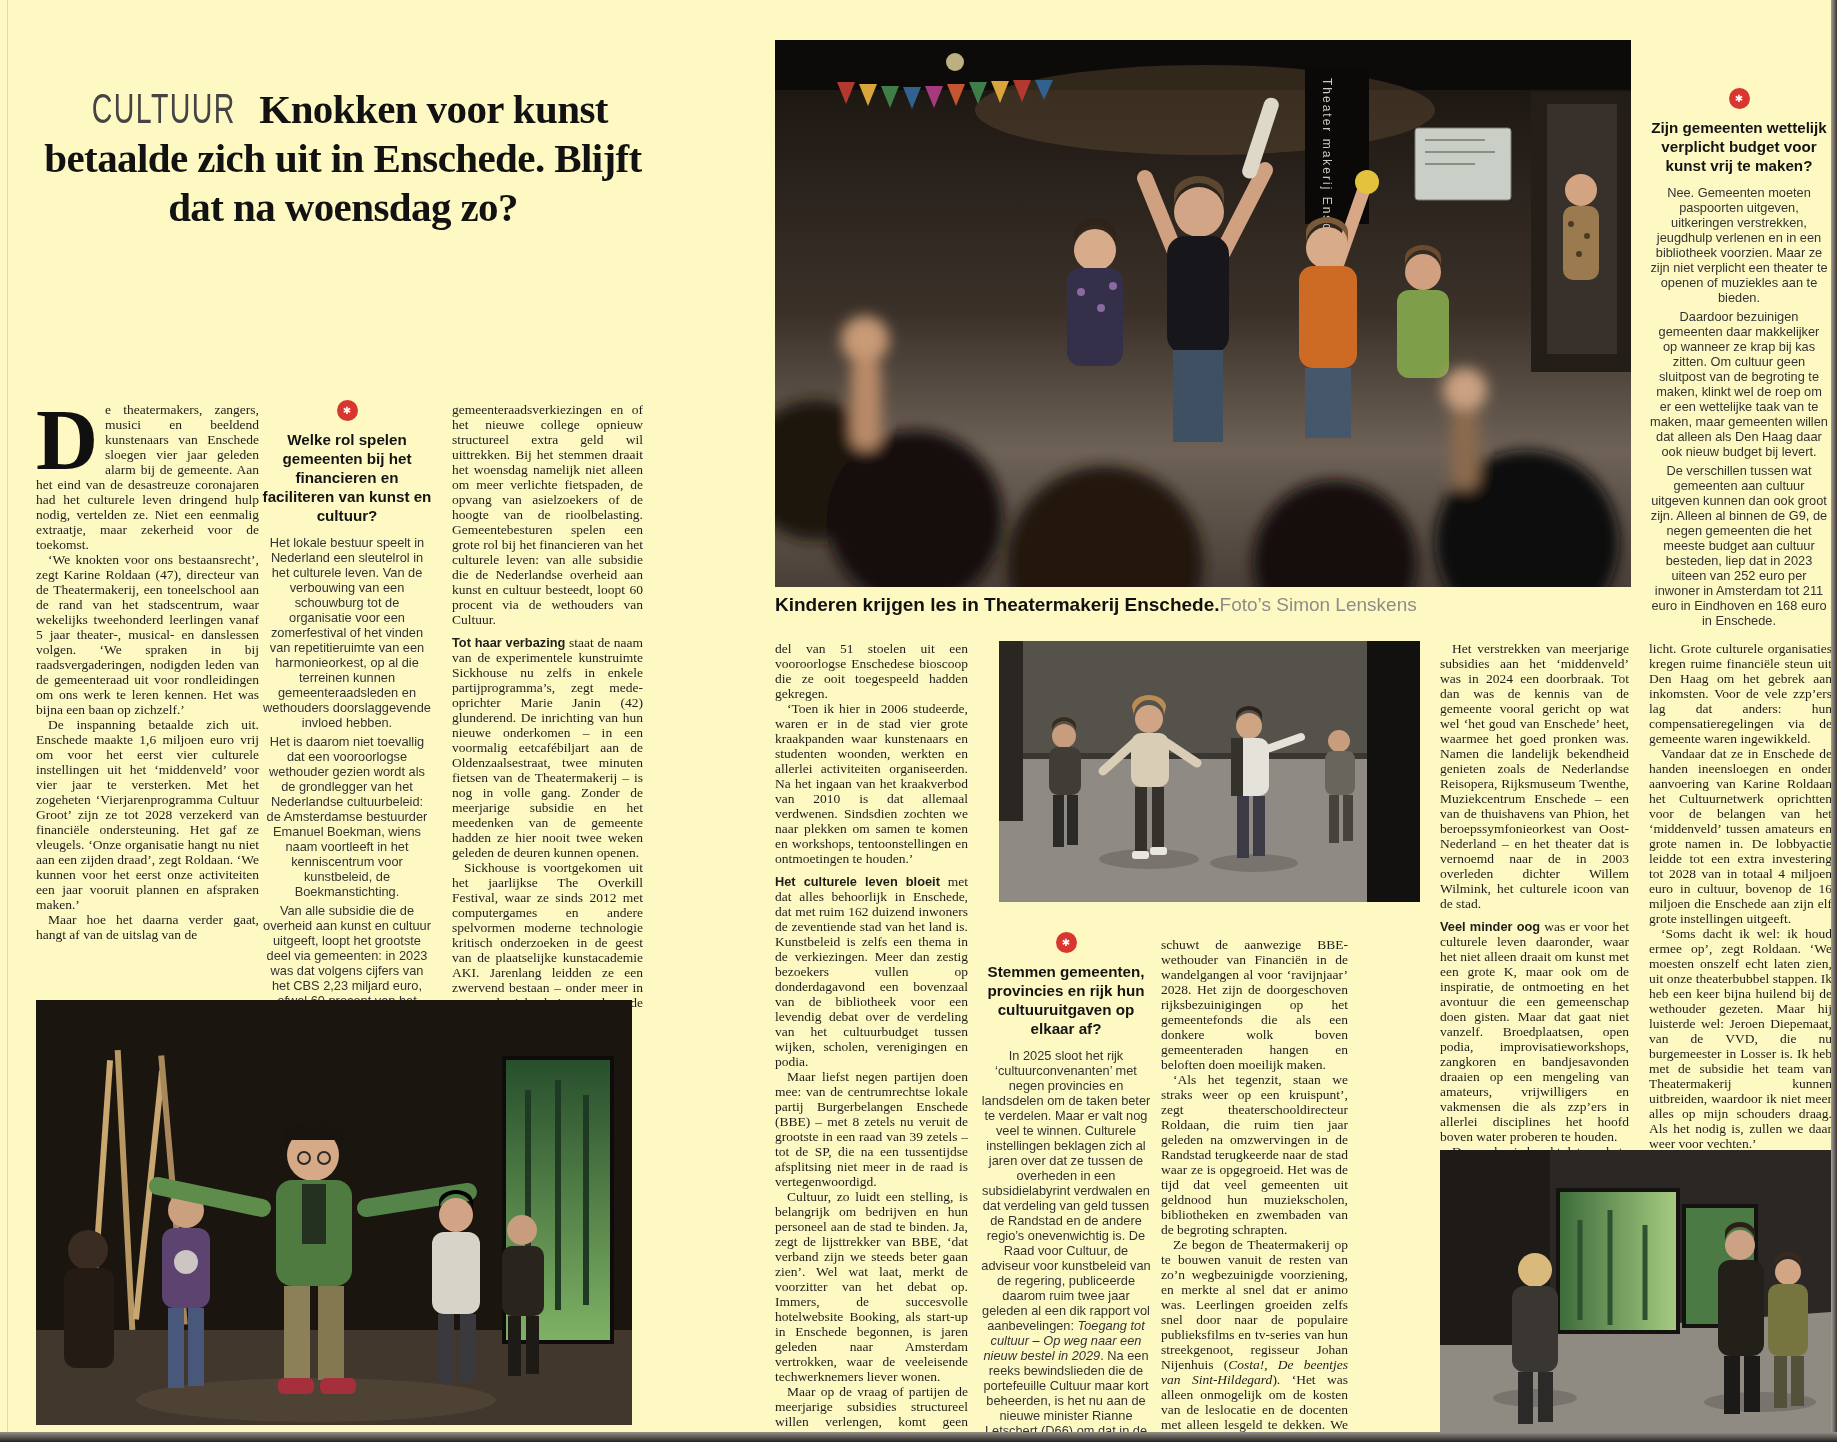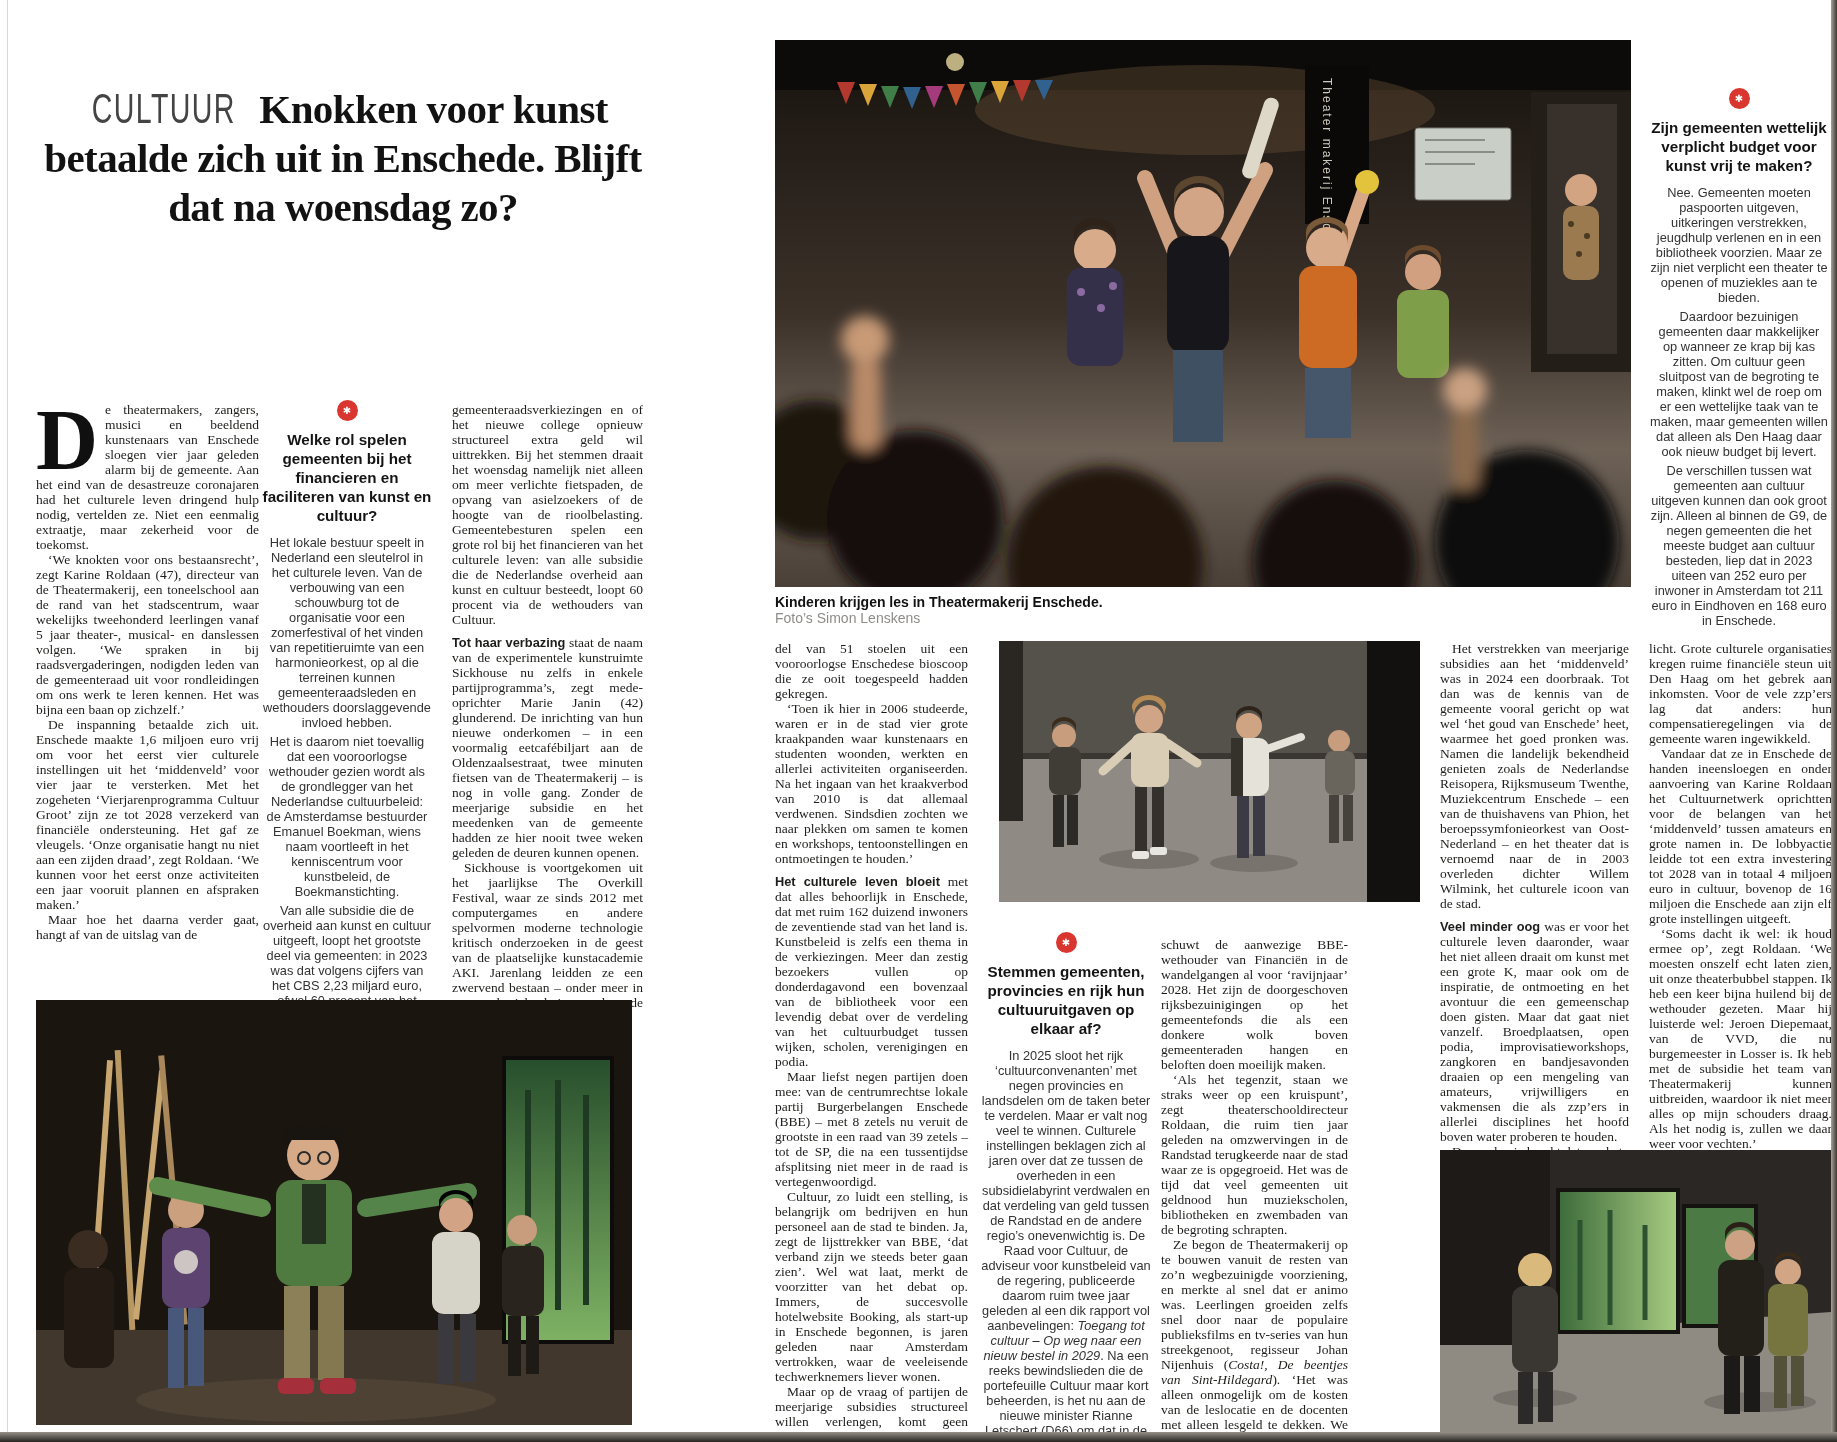--- a/index.html
+++ b/index.html
@@ -1,16 +1,16 @@
 <!DOCTYPE html>
 <html lang="nl"><head>
 <meta charset="utf-8">
 <style>
   html,body{margin:0;padding:0;background:#efedea;}
-  .page{position:relative;width:1837px;height:1442px;background:#ffffff;overflow:hidden;
+  .page{position:relative;width:1837px;height:1442px;background:#fef9c3;overflow:hidden;
         font-family:"Liberation Serif",serif;color:#1d1d1b;}
   
   .headline{position:absolute;left:42px;top:84px;width:602px;margin:0;text-align:center;
             font-family:"Liberation Serif",serif;font-weight:bold;font-size:41px;line-height:49px;
             color:#121212;letter-spacing:-0.6px;}
   .kicker{display:inline-block;font-family:"Liberation Sans",sans-serif;font-weight:400;
           color:#444;transform:scaleX(0.68);transform-origin:center;letter-spacing:2px;
           margin:0 -20px 0 -20px;font-size:42px;}
   .standfirst{position:absolute;left:40px;top:252px;width:606px;margin:0;text-align:center;
               font-style:italic;font-size:22.5px;line-height:28px;color:#3a3a3a;}
@@ -27,22 +27,22 @@
   .qa{position:absolute;font-family:"Liberation Sans",sans-serif;font-size:12.8px;line-height:15px;
       text-align:center;color:#333;}
   .qa .dot{display:inline-flex;width:21px;height:21px;border-radius:50%;background:#d8362f;color:#fff;
            align-items:center;justify-content:center;font-size:10px;margin-bottom:9px;}
   .qa h3{margin:0 0 10px;font-size:15.2px;line-height:19px;color:#141414;font-weight:bold;}
   .qa p{margin:4px;}
   .qa i{font-style:italic;text-align:center;}
   
   .photo{position:absolute;overflow:hidden;background:#1b1712;}
   .photo svg{display:block;width:100%;height:100%;}
-  .caption-row{position:absolute;display:flex;justify-content:center;align-items:flex-start;
-               font-family:"Liberation Sans",sans-serif;font-size:14px;flex-direction:column;}
+  .caption-row{position:absolute;display:flex;justify-content:flex-start;align-items:flex-start;
+               font-family:"Liberation Sans",sans-serif;font-size:19px;}
   .caption{font-weight:bold;color:#111;}
   .credit{color:#8e8c89;}
   
   .edge-right{position:absolute;right:0;top:0;width:6px;height:100%;
               background:linear-gradient(to right,#a8a199,#3d3830);}
   .edge-bottom{position:absolute;left:0;bottom:0;width:100%;height:10px;
                background:linear-gradient(#96908a,#26231f);}
   .fold-left{position:absolute;left:7px;top:0;width:1px;height:100%;background:#d9d7d3;}
 </style>
 </head>

